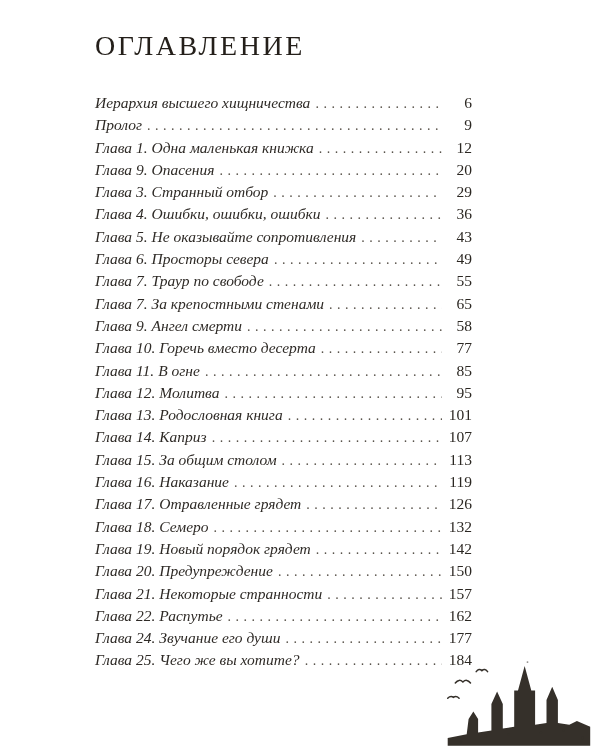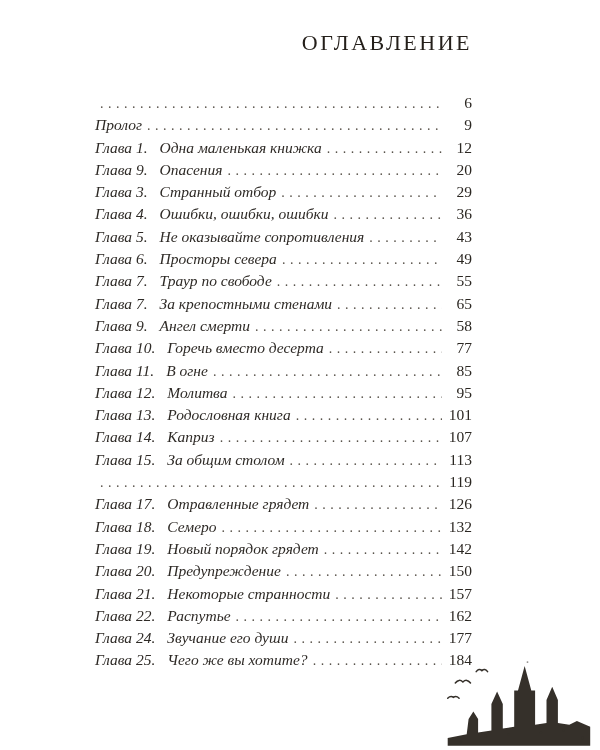--- a/index.html
+++ b/index.html
@@ -9,39 +9,39 @@
     overflow: hidden;
   }
   body {
     position: relative;
     font-family: "Liberation Serif", serif;
     color: #2e2a26;
   }
   .page-title {
     position: absolute;
     top: 30px; left: 95px; width: 377px;
-    text-align: right;
-    font-size: 22px;
+    text-align: left;
+    font-size: 28px;
     font-weight: 400;
     letter-spacing: 2.5px;
     color: #241f1a;
   }
   .toc {
     position: absolute;
     top: 92px; left: 95px; width: 377px;
   }
   .toc-row {
     display: flex;
     align-items: baseline;
     font-size: 15.5px;
     line-height: 21.3px;
     white-space: nowrap;
   }
   .toc-label { font-style: italic; }
-  .toc-prefix { font-style: italic; margin-right: 12px; }
+  .toc-prefix { font-style: italic; margin-right: 4px; }
   .dot-leader {
     flex: 1 1 auto;
     overflow: hidden;
     white-space: nowrap;
     margin: 0 3px 0 5px;
   }
   .dot-leader::after {
     content: "................................................................................................";
     letter-spacing: 4.5px;
     font-size: 14px;
@@ -60,20 +60,21 @@
     width: 152px; height: 88px;
   }
 </style>
 </head>
 <body>
 
 <div class="page-title">ОГЛАВЛЕНИЕ</div>
 
 <div class="toc" id="toc">
     <div class="toc-row">
+      <span class="toc-label"><span>Иерархия высшего хищничества</span></span>
       <span class="dot-leader"></span>
       <span class="toc-pagenum">6</span>
     </div>
     <div class="toc-row">
       <span class="toc-label"><span>Пролог</span></span>
       <span class="dot-leader"></span>
       <span class="toc-pagenum">9</span>
     </div>
     <div class="toc-row">
       <span class="toc-label"><span class="toc-prefix">Глава 1.</span><span>Одна маленькая книжка</span></span>
@@ -144,20 +145,21 @@
       <span class="toc-label"><span class="toc-prefix">Глава 14.</span><span>Каприз</span></span>
       <span class="dot-leader"></span>
       <span class="toc-pagenum">107</span>
     </div>
     <div class="toc-row">
       <span class="toc-label"><span class="toc-prefix">Глава 15.</span><span>За общим столом</span></span>
       <span class="dot-leader"></span>
       <span class="toc-pagenum">113</span>
     </div>
     <div class="toc-row">
+      <span class="toc-label"><span class="toc-prefix">Глава 16.</span><span>Наказание</span></span>
       <span class="dot-leader"></span>
       <span class="toc-pagenum">119</span>
     </div>
     <div class="toc-row">
       <span class="toc-label"><span class="toc-prefix">Глава 17.</span><span>Отравленные грядет</span></span>
       <span class="dot-leader"></span>
       <span class="toc-pagenum">126</span>
     </div>
     <div class="toc-row">
       <span class="toc-label"><span class="toc-prefix">Глава 18.</span><span>Семеро</span></span>

